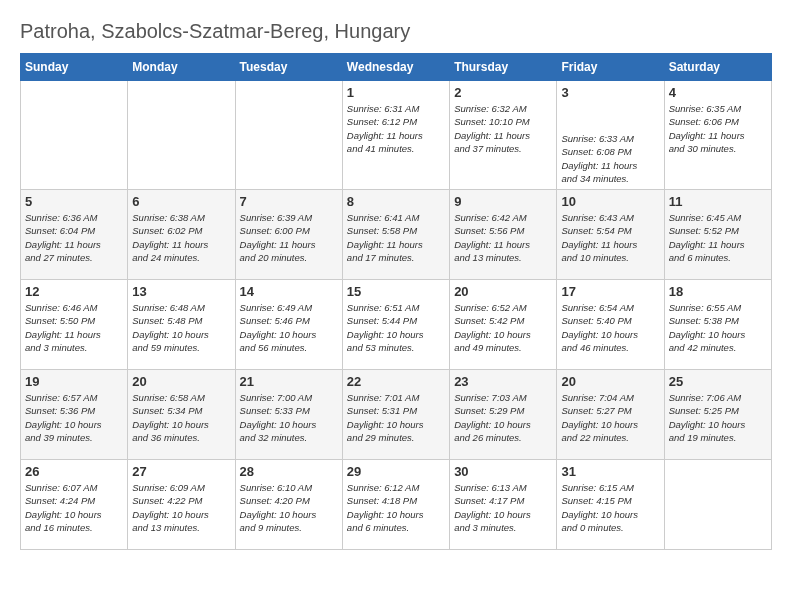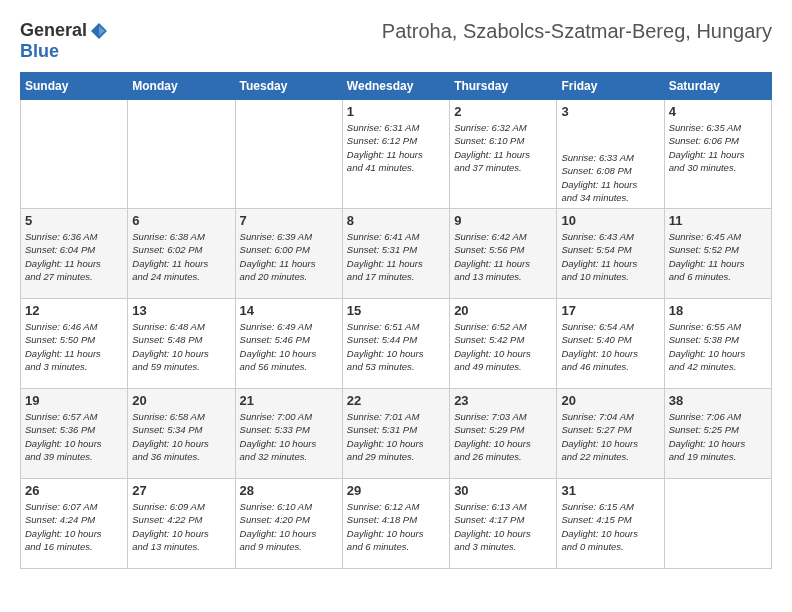--- a/index.html
+++ b/index.html
@@ -92,30 +92,20 @@
       font-style: italic;
     }
     .empty-cell {
       background: #fff !important;
     }
   </style>
 </head>
 <body>
 
 <div class="header">
-  <div class="logo">
-    <div class="logo-text">
-      <span class="logo-general">General</span>
-      <svg class="logo-icon" viewBox="0 0 20 20">
-        <polygon points="10,2 18,10 10,18 2,10" fill="#2e6db4"></polygon>
-        <polygon points="10,5 16,10 10,15" fill="#5a9fd4"></polygon>
-      </svg>
-    </div>
-    <span class="logo-blue">Blue</span>
-  </div>
   <div class="title-block">
     <div class="location-title">Patroha, Szabolcs-Szatmar-Bereg, Hungary</div>
   </div>
 </div>
 
 <table>
   <thead>
     <tr>
     <th>Sunday</th>
         <th>Monday</th>
@@ -134,21 +124,21 @@
         <td>
           <span class="day-number">1</span>
           <div class="day-info" style="white-space: pre-line;">Sunrise: 6:31 AM
 Sunset: 6:12 PM
 Daylight: 11 hours
 and 41 minutes.</div>
         </td>
         <td>
           <span class="day-number">2</span>
           <div class="day-info" style="white-space: pre-line;">Sunrise: 6:32 AM
-Sunset: 6:10 PM
+Sunset: 10:10 PM
 Daylight: 11 hours
 and 37 minutes.</div>
         </td>
         <td>
           <span class="day-number">3</span>
           <div class="day-info" style="white-space: pre-line; margin-top: 32px;">Sunrise: 6:33 AM
 Sunset: 6:08 PM
 Daylight: 11 hours
 and 34 minutes.</div>
         </td>
@@ -178,21 +168,21 @@
         <td>
           <span class="day-number">7</span>
           <div class="day-info" style="white-space: pre-line;">Sunrise: 6:39 AM
 Sunset: 6:00 PM
 Daylight: 11 hours
 and 20 minutes.</div>
         </td>
         <td>
           <span class="day-number">8</span>
           <div class="day-info" style="white-space: pre-line;">Sunrise: 6:41 AM
-Sunset: 5:31 PM
+Sunset: 5:58 PM
 Daylight: 11 hours
 and 17 minutes.</div>
         </td>
         <td>
           <span class="day-number">9</span>
           <div class="day-info" style="white-space: pre-line;">Sunrise: 6:42 AM
 Sunset: 5:56 PM
 Daylight: 11 hours
 and 13 minutes.</div>
         </td>
@@ -299,21 +289,21 @@
 and 26 minutes.</div>
         </td>
         <td>
           <span class="day-number">20</span>
           <div class="day-info" style="white-space: pre-line;">Sunrise: 7:04 AM
 Sunset: 5:27 PM
 Daylight: 10 hours
 and 22 minutes.</div>
         </td>
         <td>
-          <span class="day-number">38</span>
+          <span class="day-number">25</span>
           <div class="day-info" style="white-space: pre-line;">Sunrise: 7:06 AM
 Sunset: 5:25 PM
 Daylight: 10 hours
 and 19 minutes.</div>
         </td>
       </tr>
       <tr>
         <td>
           <span class="day-number">26</span>
           <div class="day-info" style="white-space: pre-line;">Sunrise: 6:07 AM

